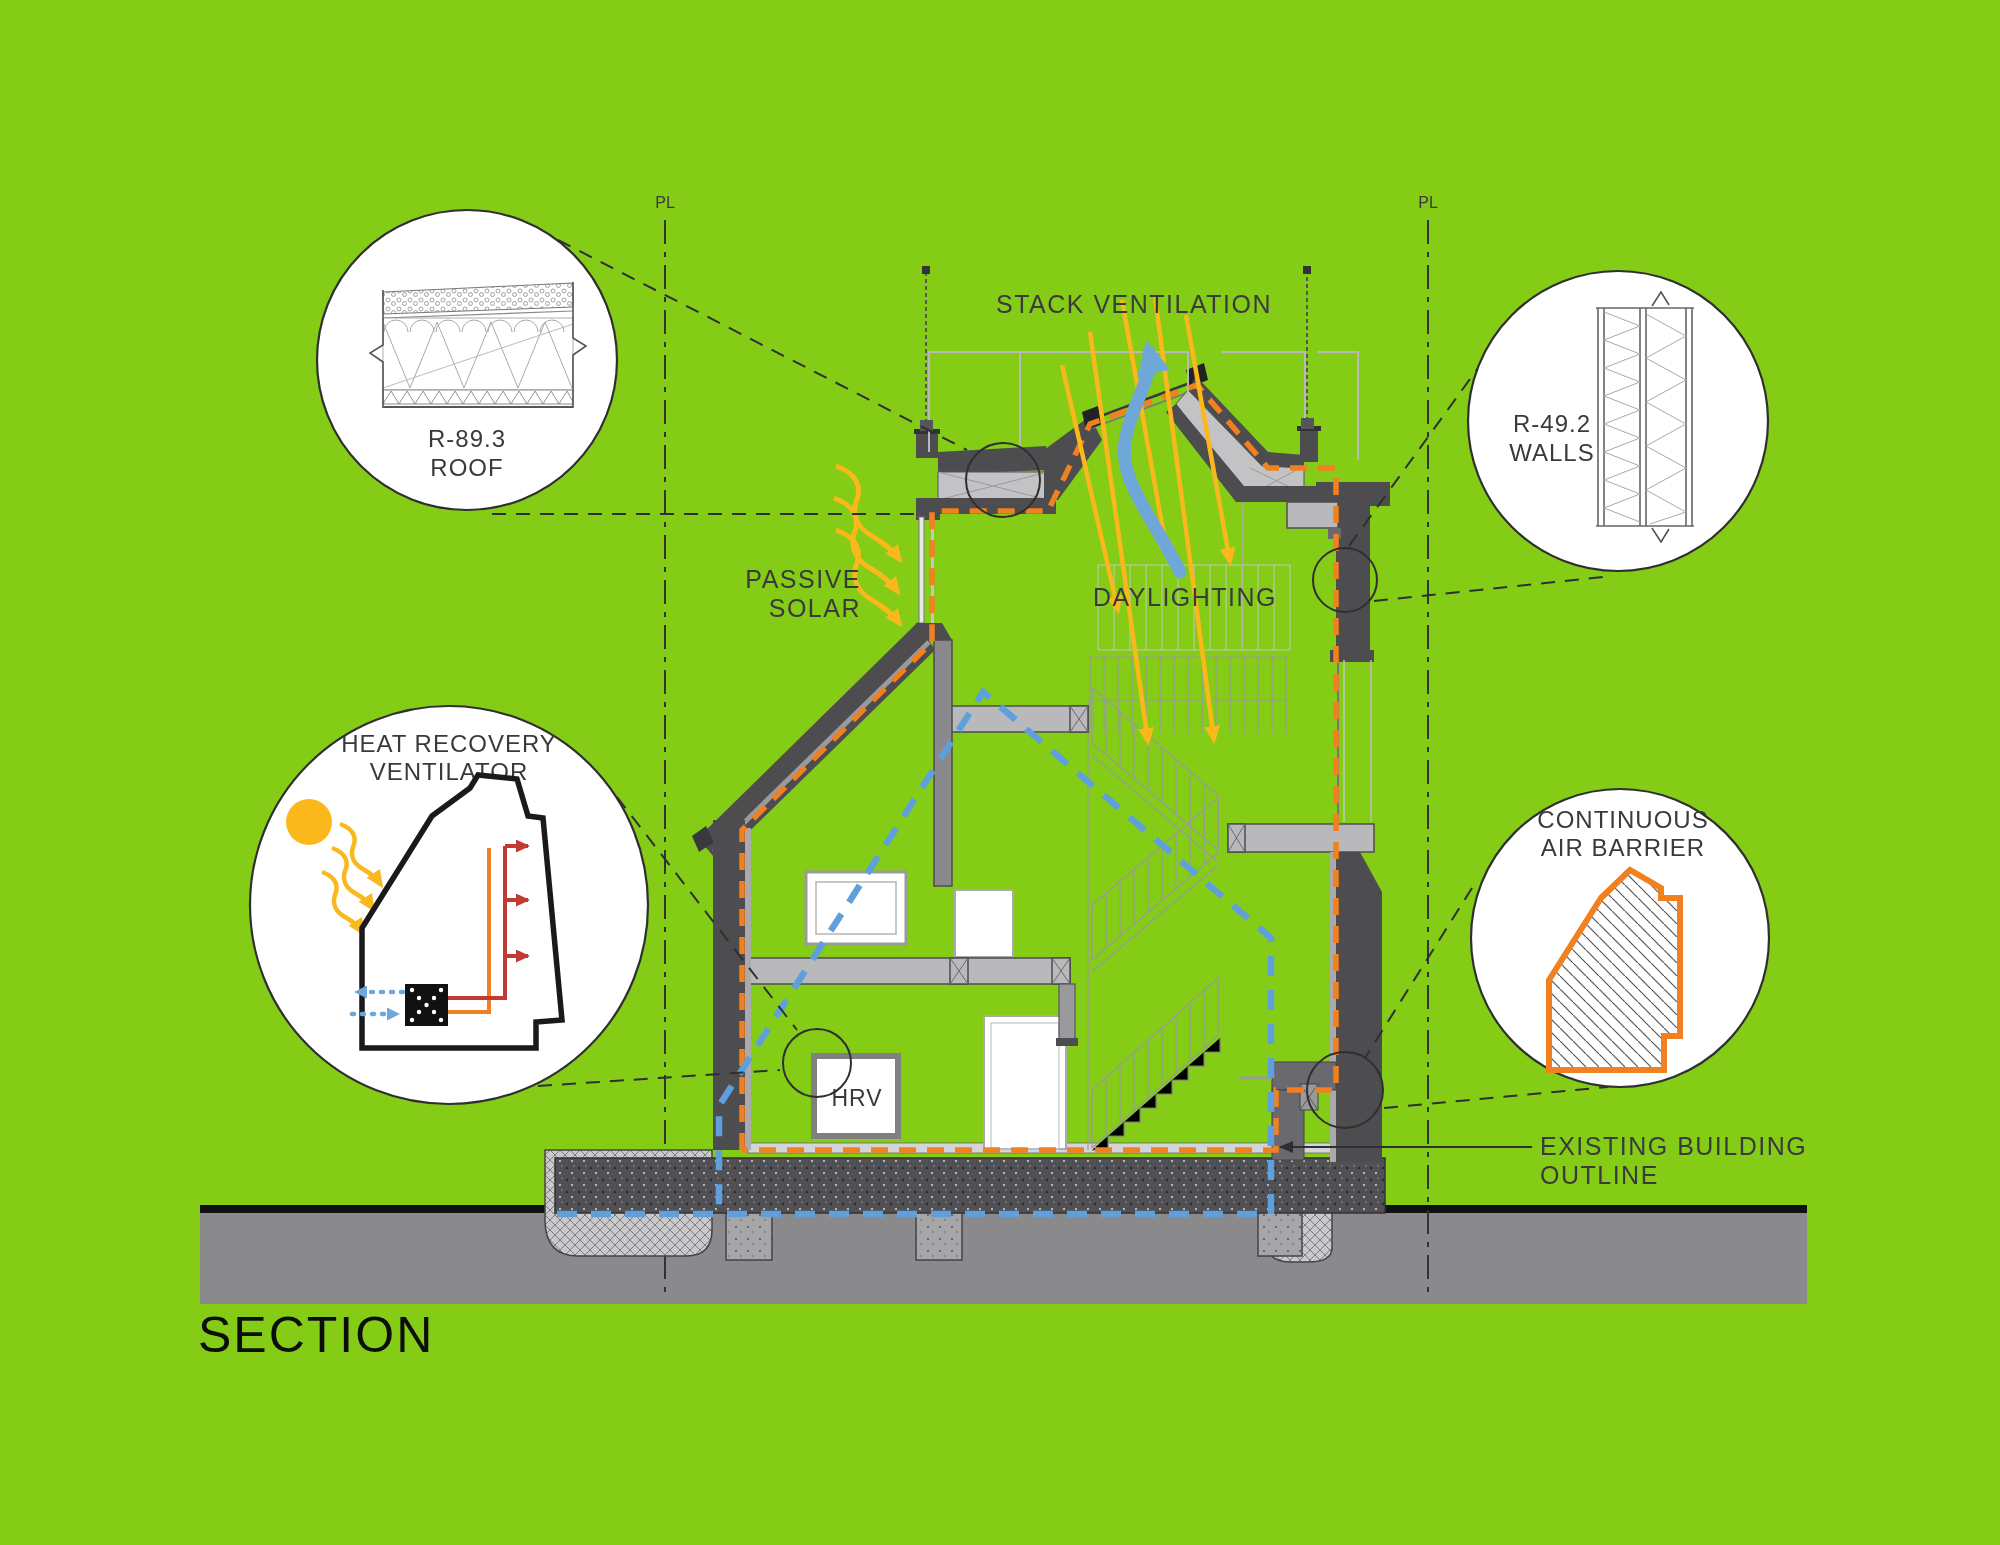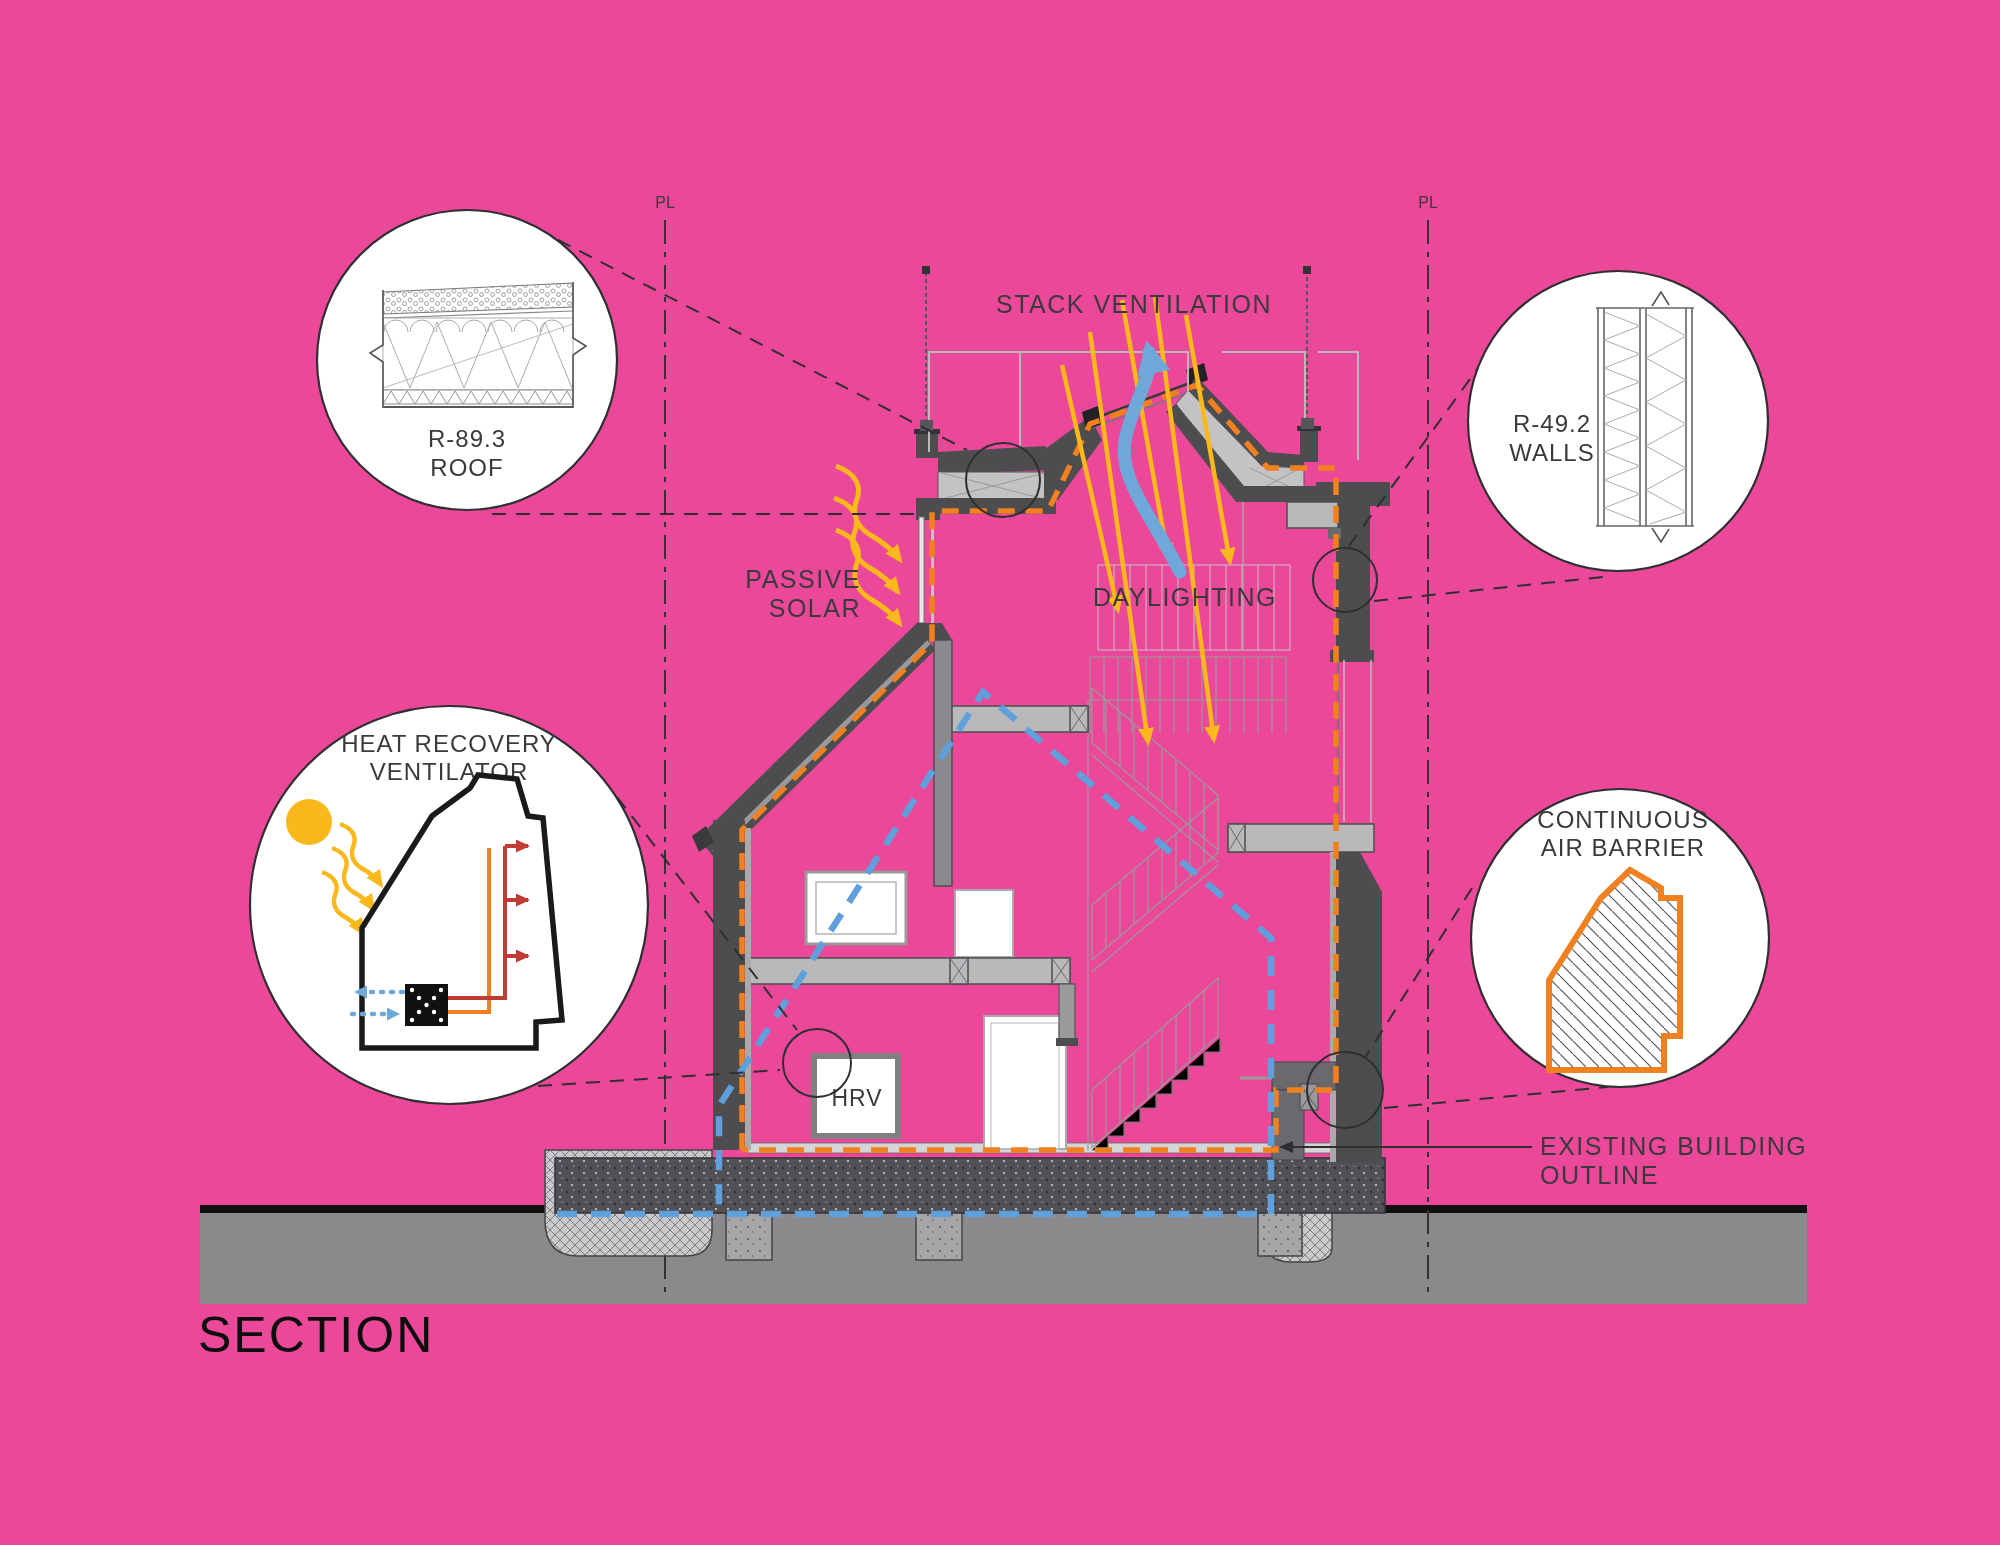--- a/index.html
+++ b/index.html
@@ -1,16 +1,16 @@
 <!DOCTYPE html>
 <html><head>
 <meta charset="utf-8">
 <style>
   html,body{margin:0;padding:0;background:#ffffff;}
-  .page{position:relative;width:2000px;height:1545px;background:#ec4899;overflow:hidden;
+  .page{position:relative;width:2000px;height:1545px;background:#84cc16;overflow:hidden;
         font-family:"Liberation Sans", sans-serif;}
   svg{display:block}
   text{fill:#3a3a3c;}
   .lbl{font-size:25px;letter-spacing:1.5px;}
   .clbl{font-size:24px;letter-spacing:1px;}
   .hrvlbl{font-size:23px;letter-spacing:1px;}
   .pl{font-size:16px;letter-spacing:0;}
   .title{font-size:50px;letter-spacing:2px;fill:#0d0d0e;}
 </style>
 </head>

